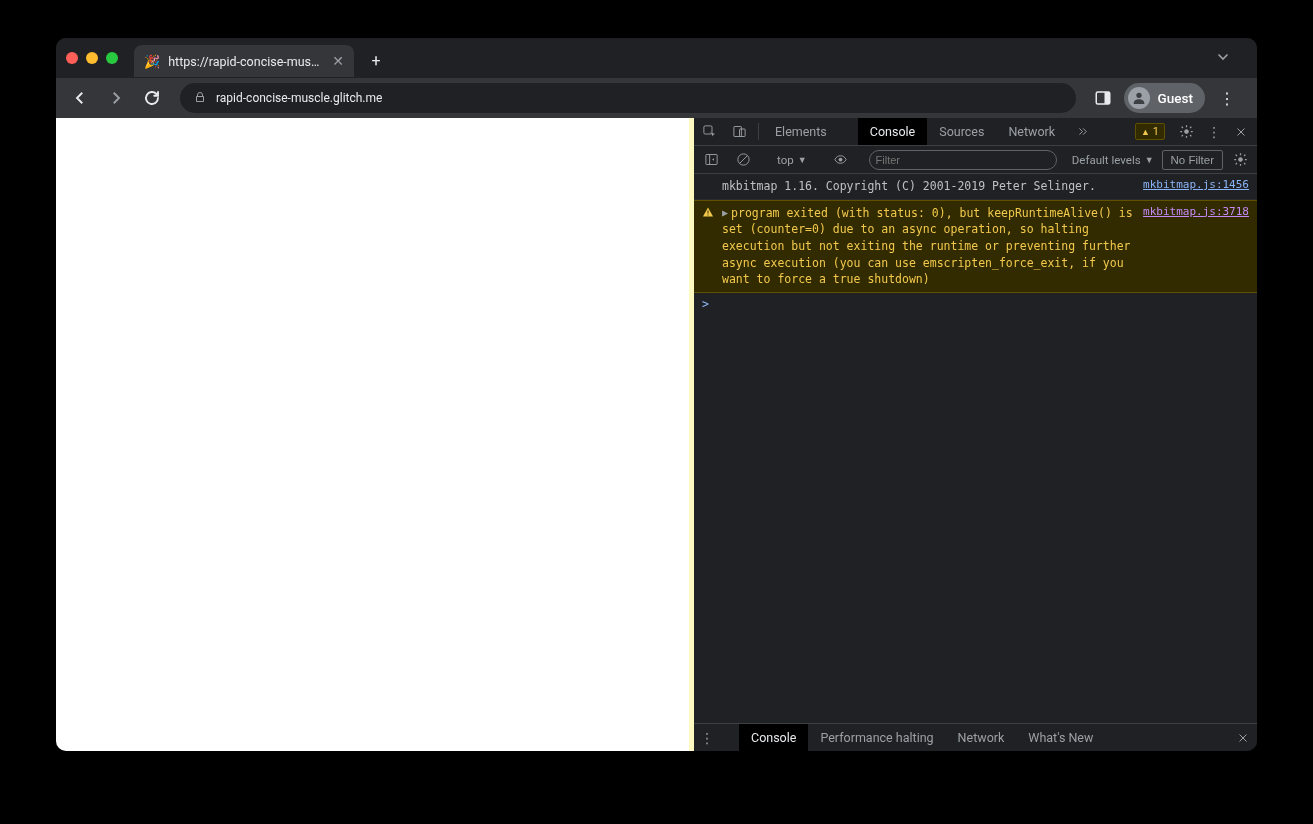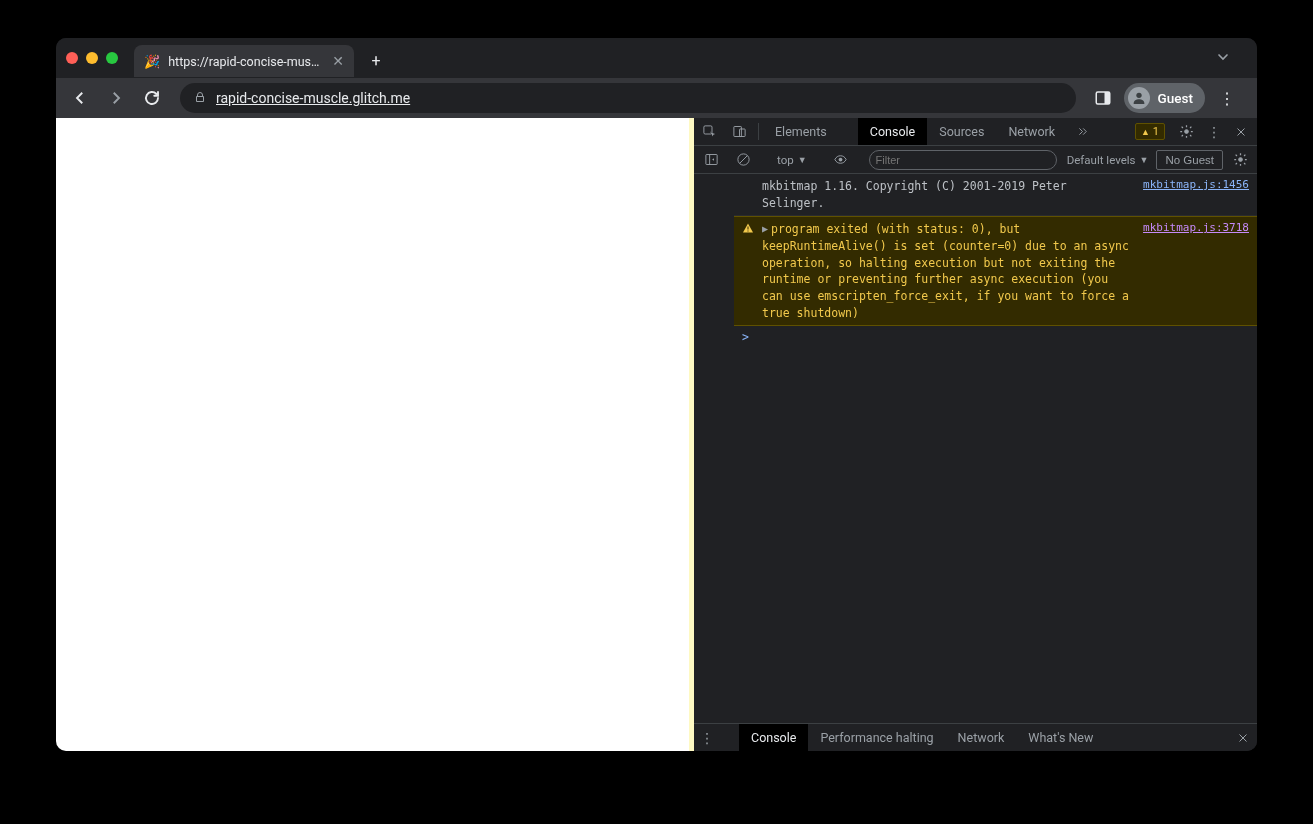--- a/index.html
+++ b/index.html
@@ -74,23 +74,22 @@
   .nav-btn svg { width:18px; height:18px; fill:none; stroke:currentColor; stroke-width:2.5; }
   .addressbar {
     flex:1;
     height:30px;
     background:#202124;
     border-radius:15px;
     display:flex; align-items:center;
     padding:0 14px;
     gap:10px;
     color:#e8eaed;
-    font-size:14px;
+    font-size:12px;
     margin: 0 8px;
-    text-decoration: underline;
   }
   .lock-icon { color:#9aa0a6; font-size:12px; }
   .toolbar-right { display:flex; align-items:center; gap:6px; padding-right:4px;}
   .ext-btn {
     width:30px;height:30px;display:flex;align-items:center;justify-content:center;
     color:#e8eaed;border-radius:4px;
   }
   .guest-chip {
     display:flex;align-items:center;gap:8px;
     background:#5f6368;
@@ -183,21 +182,20 @@
     font-size:11.5px;
     padding:0 8px;
     border-radius:2px;
     display:flex;align-items:center;gap:4px;
   }
   .devtools-console {
     flex:1;
     overflow:auto;
     font-family: Menlo, Consolas, monospace;
     font-size:11.5px;
-    padding-left:40px;
   }
   .console-row {
     display:flex;
     padding:4px 8px 4px 8px;
     gap:8px;
     border-bottom:1px solid #2a2b2e;
   }
   .console-row .gutter { width:12px; flex-shrink:0; margin-top:1px;}
   .console-row .msg { flex:1; color:#bdc1c6; white-space:pre-wrap; line-height:1.45;}
   .console-row .src {
@@ -373,21 +371,21 @@
               <path d="M3 12c2-4 5-6 9-6s7 2 9 6c-2 4-5 6-9 6s-7-2-9-6z"></path>
             </svg>
         </div>
         <div class="dt-divider"></div>
         <input class="filter-input" placeholder="Filter" style="">
         <div style="flex:1"></div>
         <div class="dt-select">
           <span>Default levels</span>
           <span class="caret">▼</span>
         </div>
-        <button class="btn-outline">No Guest</button>
+        <button class="btn-outline">No Filter</button>
         <div class="dt-icon-btn gear-icon">
           <svg viewBox="0 0 24 24">
               <circle cx="12" cy="12" r="3" fill="#9aa0a6"></circle>
               <path d="M12 2v3M12 19v3M4.2 4.2l2.1 2.1M17.7 17.7l2.1 2.1M2 12h3M19 12h3M4.2 19.8l2.1-2.1M17.7 6.3l2.1-2.1" stroke="#9aa0a6" stroke-width="2"></path>
             </svg>
         </div>
       </div>
 
       <div class="devtools-console">
         <div class="console-row">

